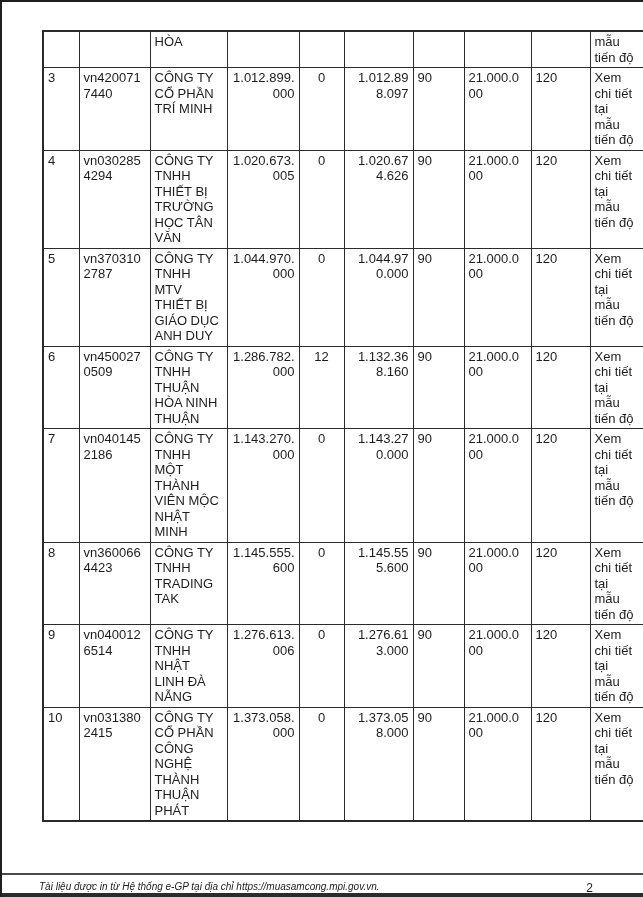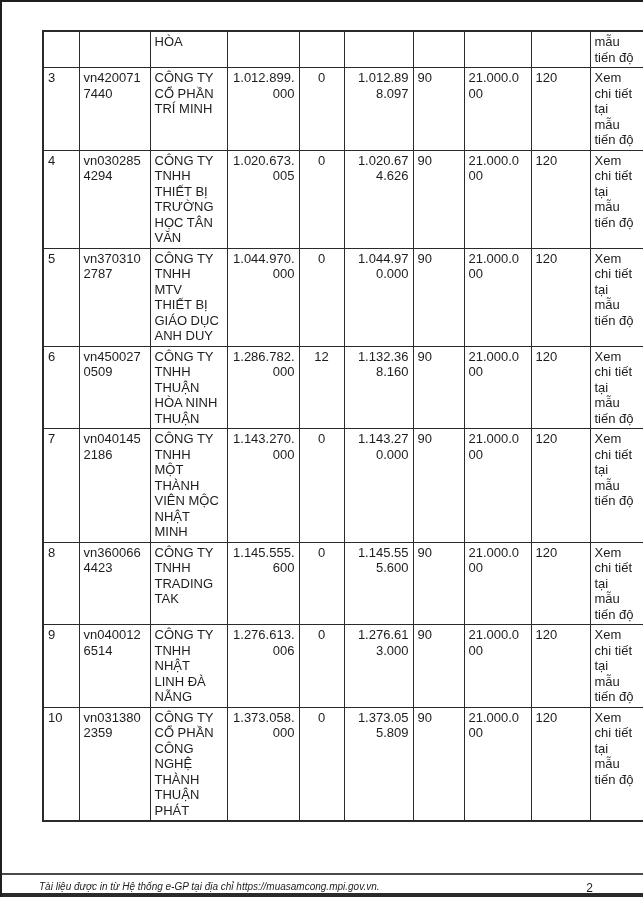--- a/index.html
+++ b/index.html
@@ -257,33 +257,33 @@
           <td class="al">120</td>
           <td class="al">Xem
 chi tiết
 tại
 mẫu
 tiến độ</td>
         </tr>
         <tr>
           <td class="al">10</td>
           <td class="al">vn031380
-2359</td>
+2415</td>
           <td class="al">CÔNG TY
 CỔ PHẦN
 CÔNG
 NGHỆ
 THÀNH
 THUẬN
 PHÁT</td>
           <td class="ar">1.373.058.
 000</td>
           <td class="ac">0</td>
           <td class="ar">1.373.05
-5.809</td>
+8.000</td>
           <td class="al">90</td>
           <td class="al">21.000.0
 00</td>
           <td class="al">120</td>
           <td class="al">Xem
 chi tiết
 tại
 mẫu
 tiến độ</td>
         </tr>

